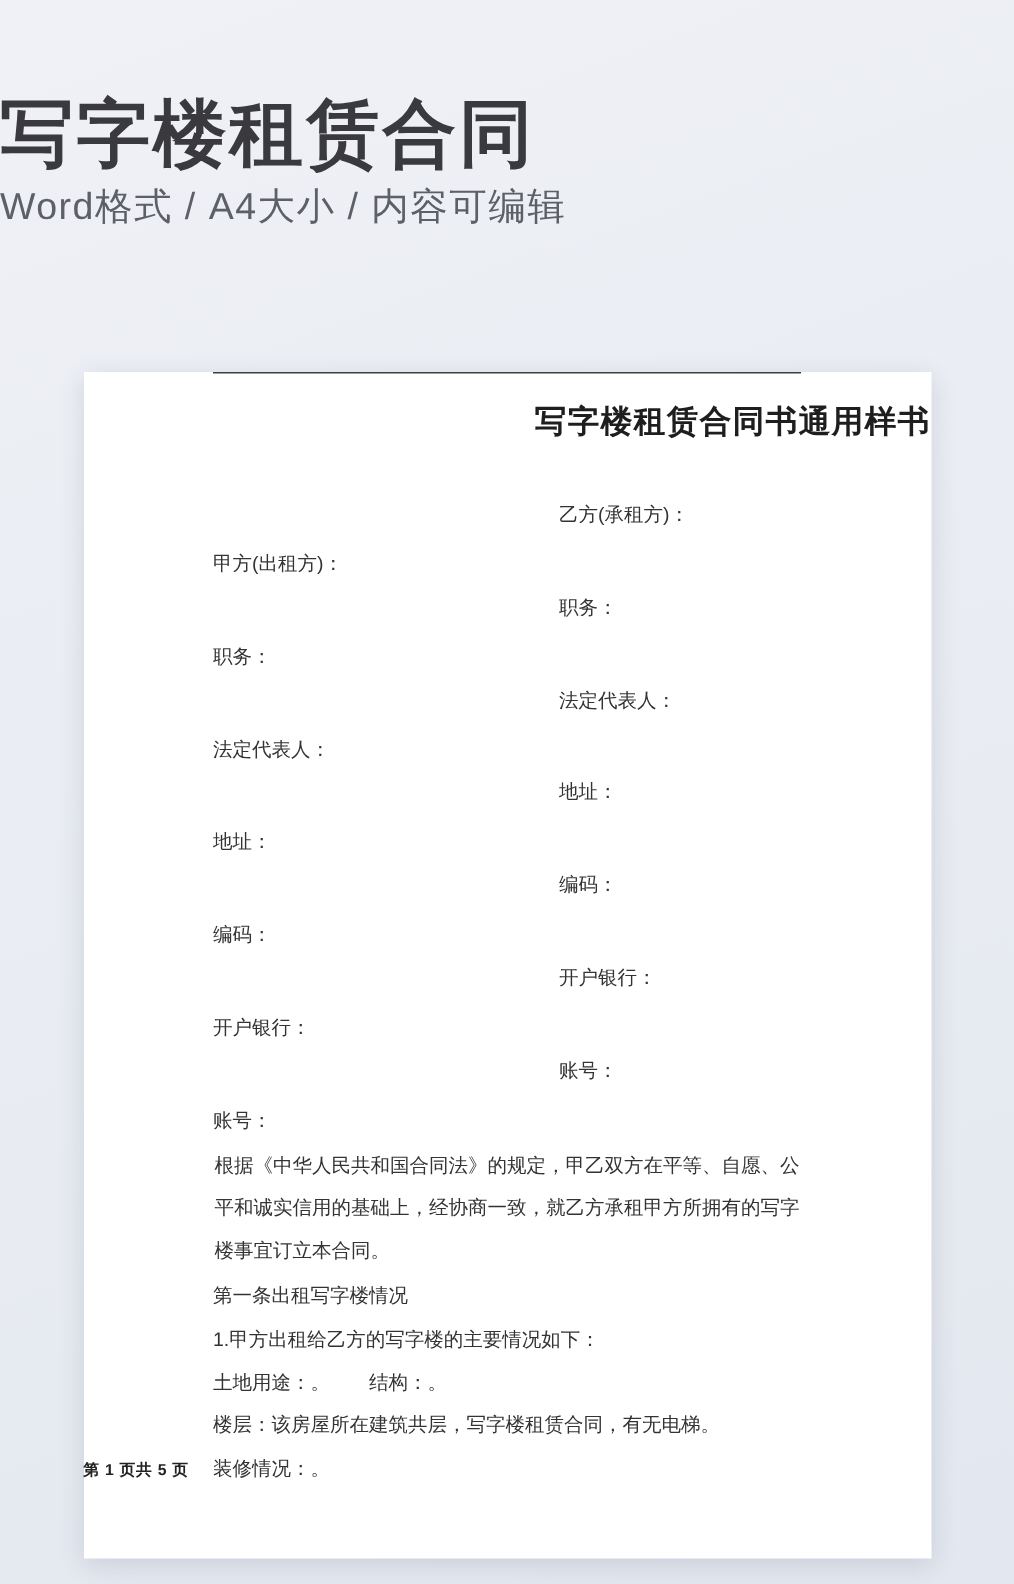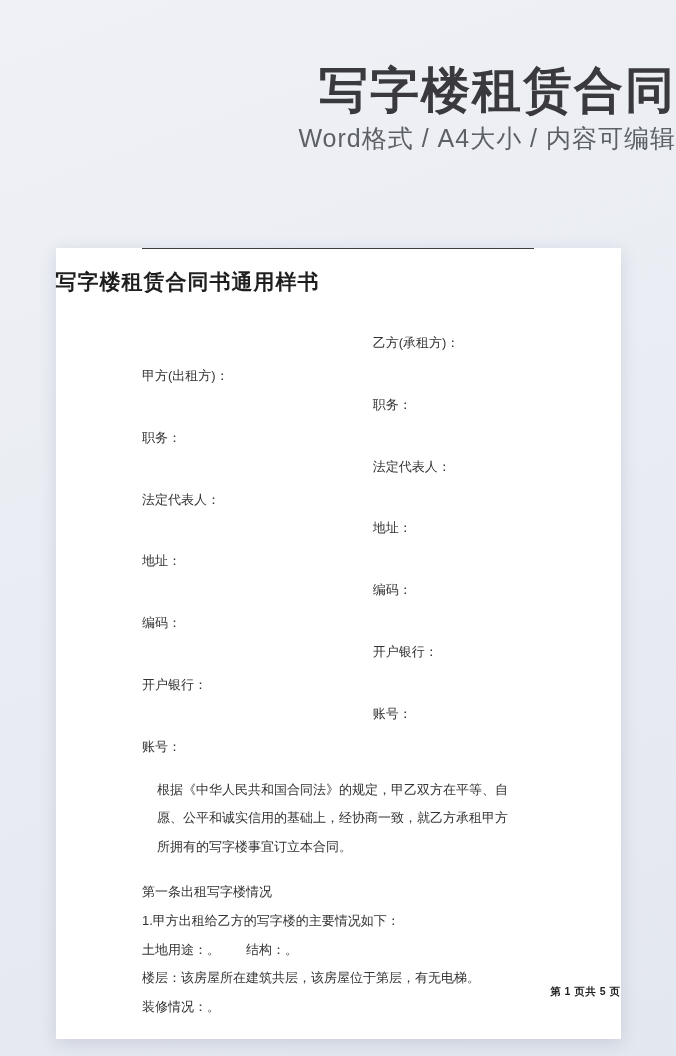--- a/index.html
+++ b/index.html
@@ -11,53 +11,53 @@
     --doc-title:#1e1e1e;
     --rule:#3e3e3e;
   }
   *{margin:0;padding:0;box-sizing:border-box;}
   body{font-family:"Liberation Sans","DejaVu Sans",sans-serif;}
   .screen{
     width:676px;height:1056px;
     background:linear-gradient(160deg,var(--bg-top) 0%,var(--bg-bottom) 100%);
     overflow:hidden;
   }
-  .hero{height:186px;padding-top:63px;text-align:right;}
+  .hero{height:186px;padding-top:63px;text-align:left;}
   .banner-title{
     font-size:49px;line-height:54px;font-weight:bold;
     color:var(--banner-title);letter-spacing:2px;
   }
   .banner-subtitle{
     margin-top:6px;font-size:25px;line-height:31px;
     color:var(--banner-subtitle);letter-spacing:1px;font-weight:400;
   }
   .page{
     position:relative;width:565px;height:791px;margin:0 auto;
     background:#ffffff;
     box-shadow:0 4px 16px rgba(50,60,85,0.15);
   }
   .doc-rule{
     width:392px;margin:62px auto 0;height:0;
     border-top:1.5px solid var(--rule);
   }
   .doc-title{
-    margin-top:18px;text-align:left;
+    margin-top:18px;text-align:right;
     font-size:21px;line-height:30px;font-weight:bold;
     color:var(--doc-title);letter-spacing:1px;
   }
   .doc-body{
     width:392px;margin:32px auto 0;
     font-size:13px;line-height:28.8px;color:var(--doc-text);
   }
   .row .col-left{display:inline-block;width:199px;vertical-align:top;margin-top:33px;}
   .row .col-right{display:inline-block;vertical-align:top;margin-left:28px;}
-  .para{margin:15px;font-family:Liberation Mono, monospace;}
+  .para{margin:1px;}
   .page-footer{
-    position:absolute;left:0;right:0;bottom:40px;
-    text-align:right;font-size:10.5px;font-weight:bold;
+    position:absolute;left:0;right:0;bottom:52px;
+    text-align:left;font-size:10.5px;font-weight:bold;
     color:#222222;letter-spacing:0.5px;
   }
 </style>
 </head>
 <body>
 
 <div class="screen">
 
   <div class="hero">
     <div class="banner-title">写字楼租赁合同</div>
@@ -109,21 +109,21 @@
       <p class="para">根据《中华人民共和国合同法》的规定，甲乙双方在平等、自愿、公平和诚实信用的基础上，经协商一致，就乙方承租甲方所拥有的写字楼事宜订立本合同。</p>
       <div>
   <div class="line">第一条出租写字楼情况</div>
 
   <div class="line">1.甲方出租给乙方的写字楼的主要情况如下：</div>
 
 
 
   <div class="line">土地用途：。　　结构：。</div>
 
-  <div class="line">楼层：该房屋所在建筑共层，该房屋位于第层，有无电梯。</div>
+  <div class="line">楼层：该房屋所在建筑共层，写字楼租赁合同，有无电梯。</div>
 
   <div class="line">装修情况：。</div>
 </div>
     </div>
 
     <div class="page-footer">第 1 页共 5 页</div>
   </div>
 
 </div>
 

